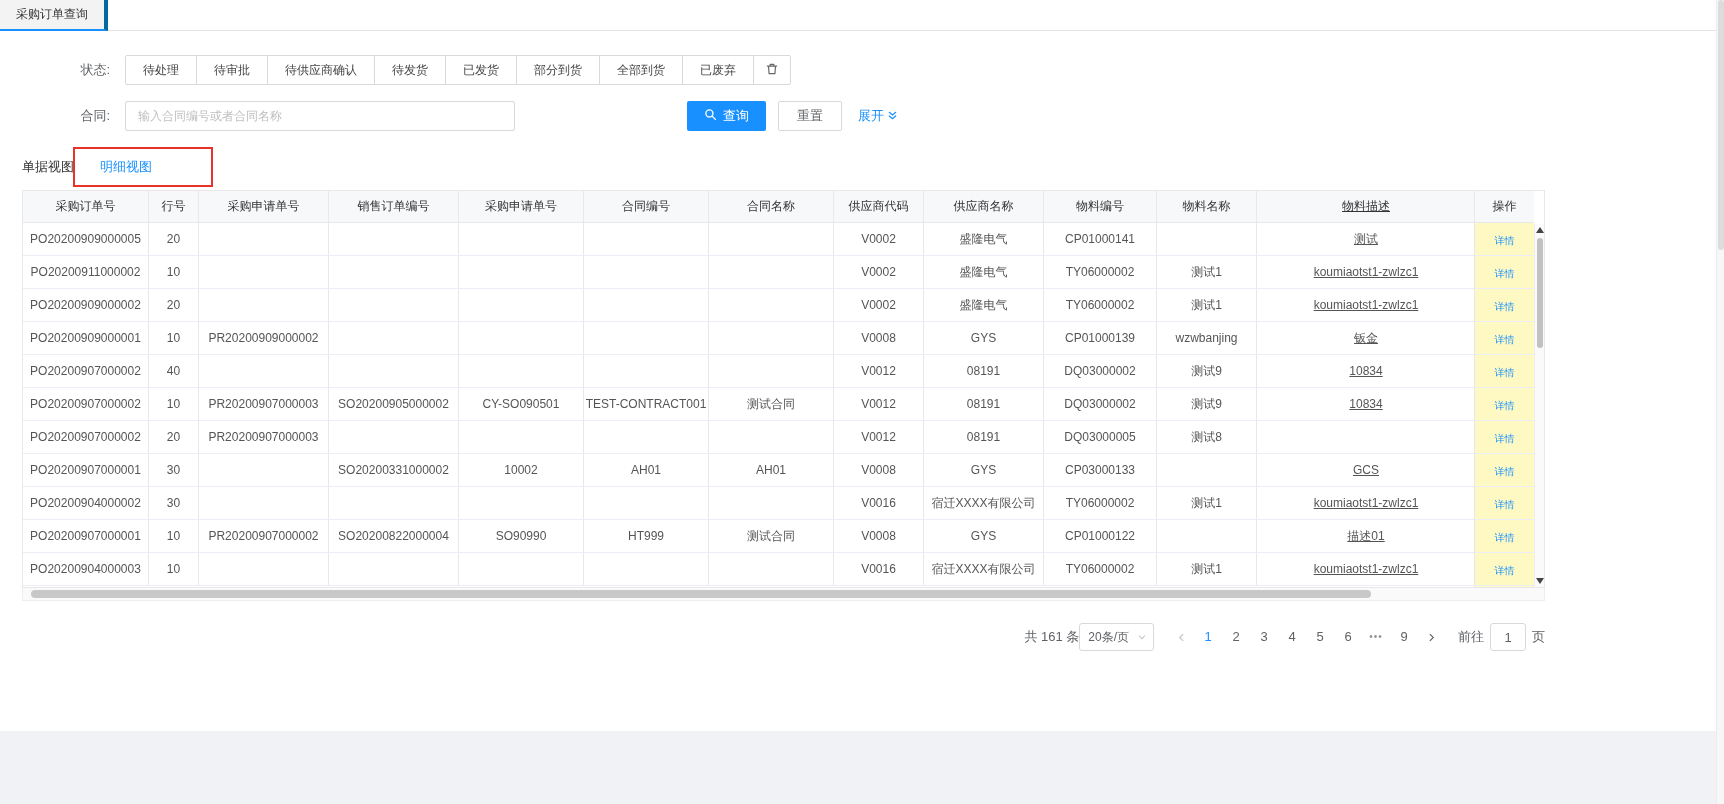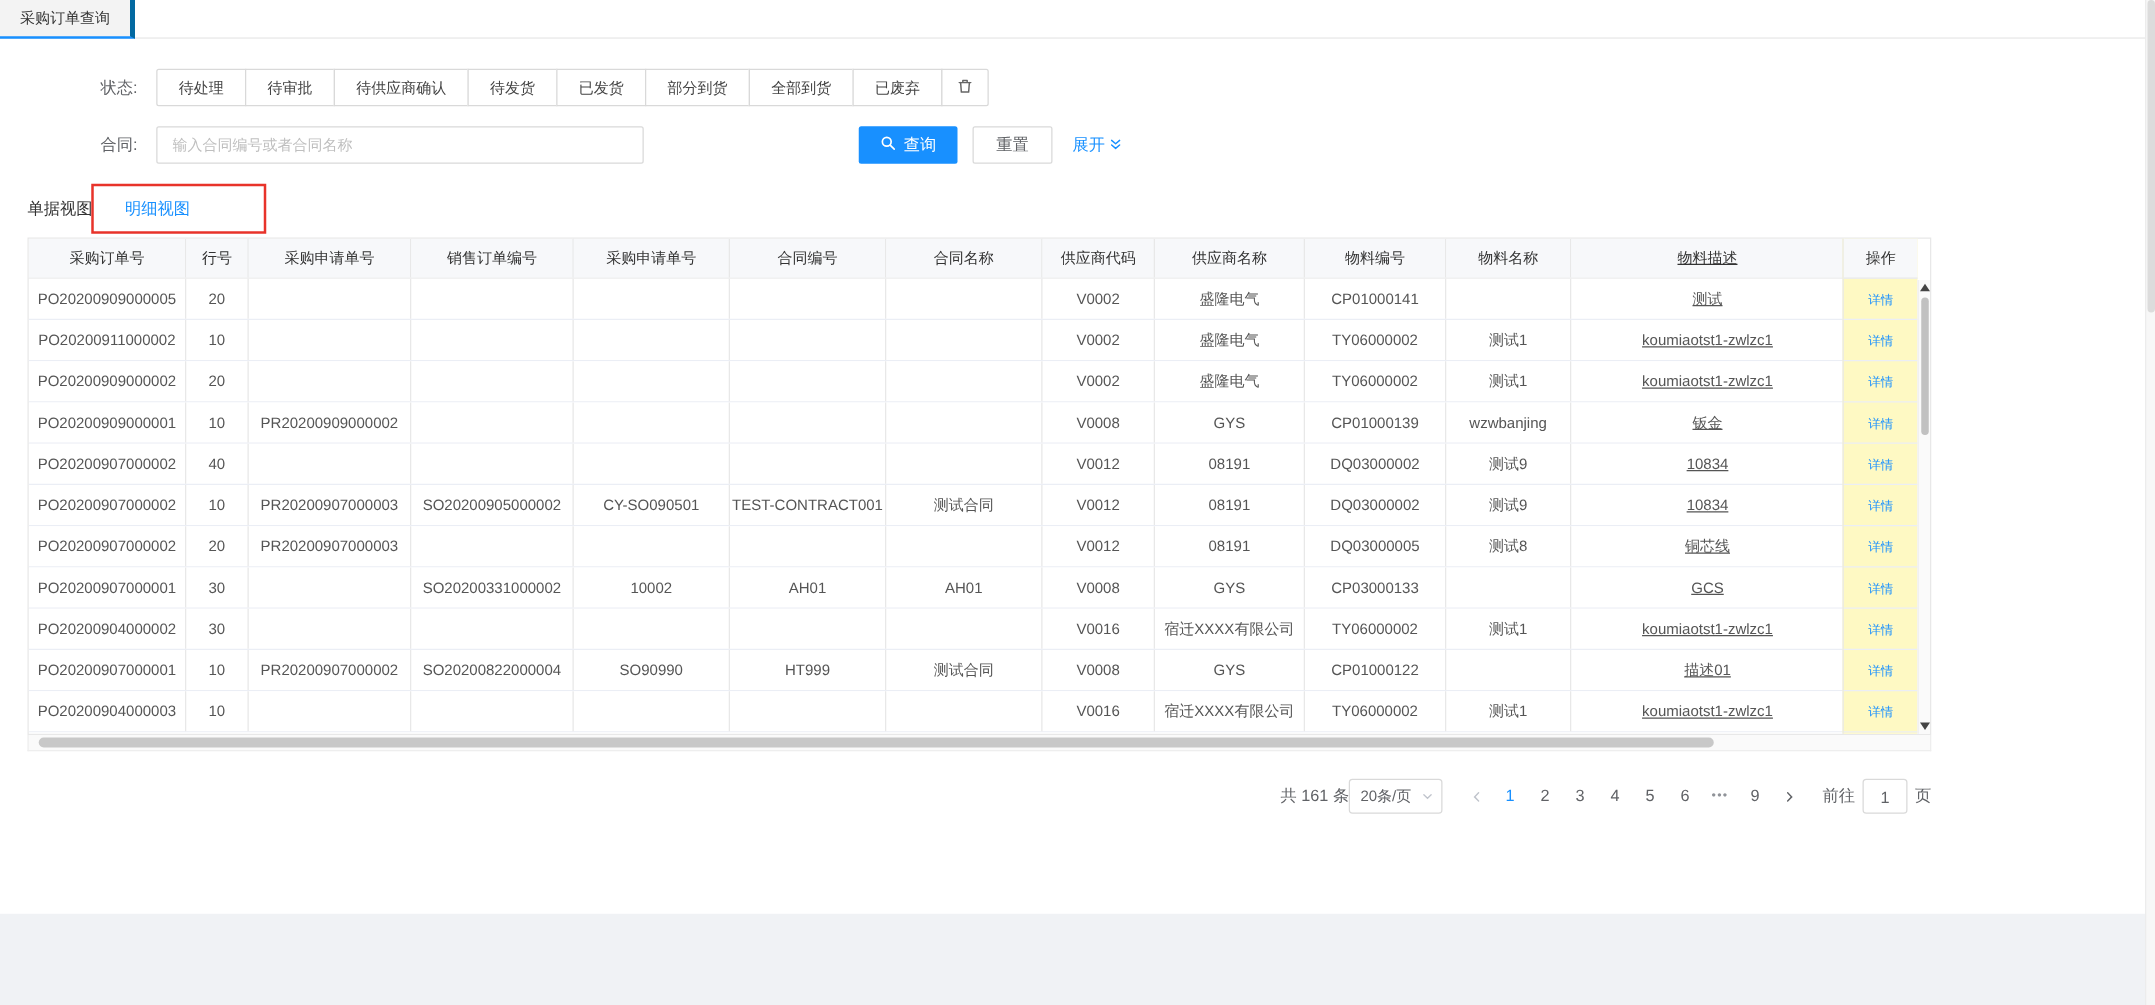--- a/index.html
+++ b/index.html
@@ -305,21 +305,20 @@
               <div class="cell c1">20</div>
               <div class="cell c2">PR20200907000003</div>
               <div class="cell c3"></div>
               <div class="cell c4"></div>
               <div class="cell c5"></div>
               <div class="cell c6"></div>
               <div class="cell c7">V0012</div>
               <div class="cell c8">08191</div>
               <div class="cell c9">DQ03000005</div>
               <div class="cell c10">测试8</div>
-              <div class="cell c11">铜芯线</div>
             </div>
             <div class="trow">
               <div class="cell c0">PO20200907000001</div>
               <div class="cell c1">30</div>
               <div class="cell c2"></div>
               <div class="cell c3">SO20200331000002</div>
               <div class="cell c4">10002</div>
               <div class="cell c5">AH01</div>
               <div class="cell c6">AH01</div>
               <div class="cell c7">V0008</div>

